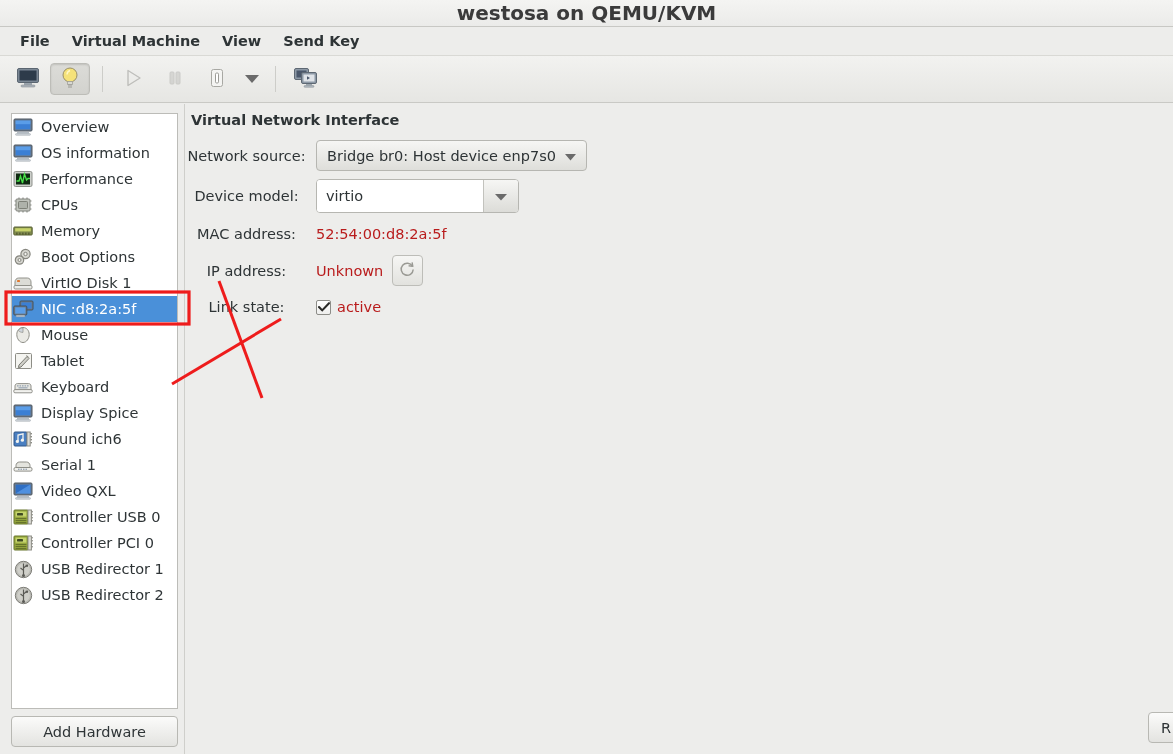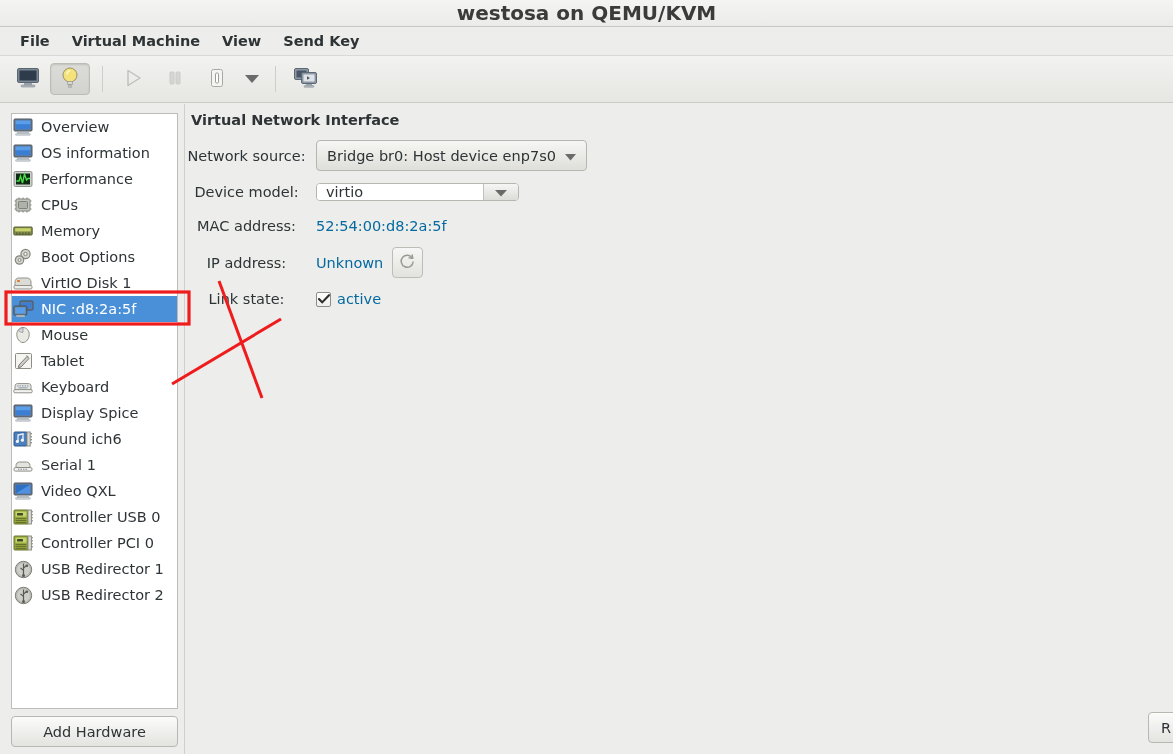--- a/index.html
+++ b/index.html
@@ -139,38 +139,38 @@
     min-height:26px;
   }
   .flabel{
     width:131px;
     text-align:center;
     padding-right:8px;
     font-size:14.5px;
     color:#2e3436;
     flex:0 0 auto;
   }
-  .fval{ font-size:14.5px; color:#0369a1; }
+  .fval{ font-size:14.5px; color:#b91c1c; }
 
   
   .combobtn{
     height:31px;
     background:linear-gradient(to bottom,#f6f6f4,#dededa);
     border:1px solid #b6b6b1;
     border-radius:4px;
     display:inline-flex; align-items:center;
     padding:0 10px;
     font-size:14.5px; color:#2e3436;
   }
   .combobtn .arr{ margin-left:9px; }
 
   
   .entrycombo{
     display:inline-flex; align-items:stretch;
-    height:18px;
+    height:34px;
     border:1px solid #b6b6b1;
     border-radius:4px;
     overflow:hidden;
     background:#fff;
   }
   .entrycombo .txt{
     width:166px;
     background:#ffffff;
     display:flex; align-items:center;
     padding-left:9px;

